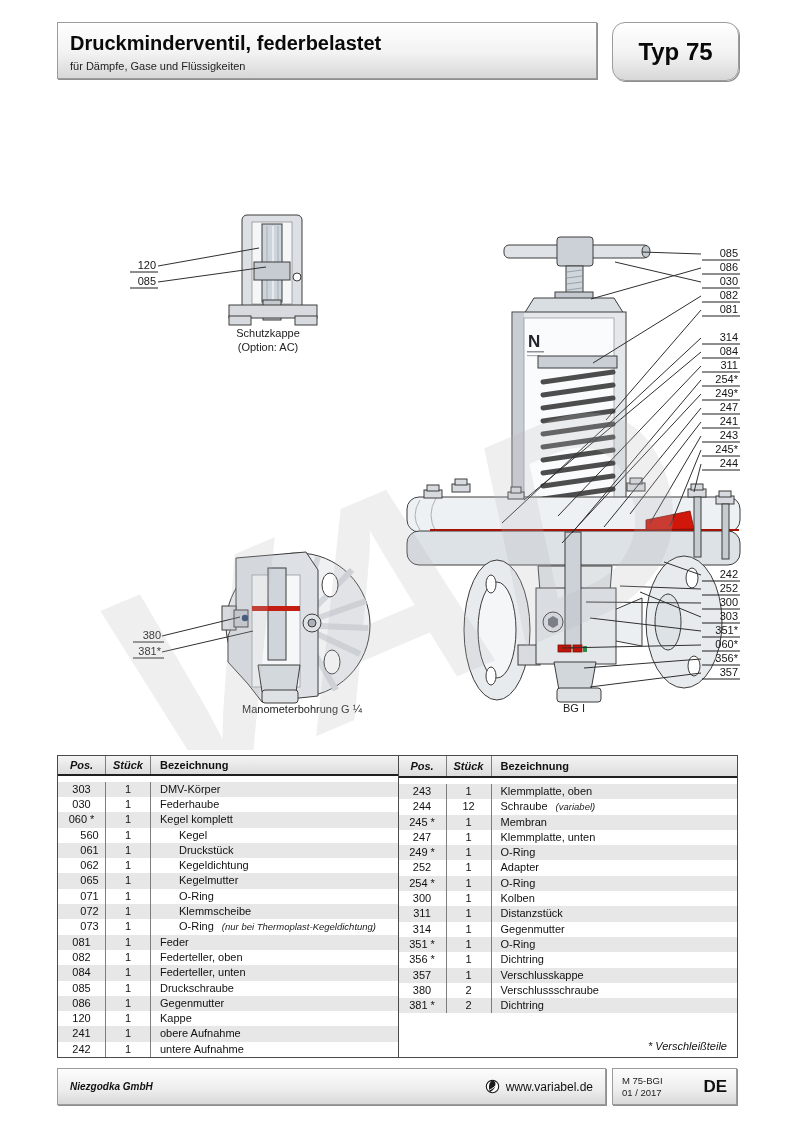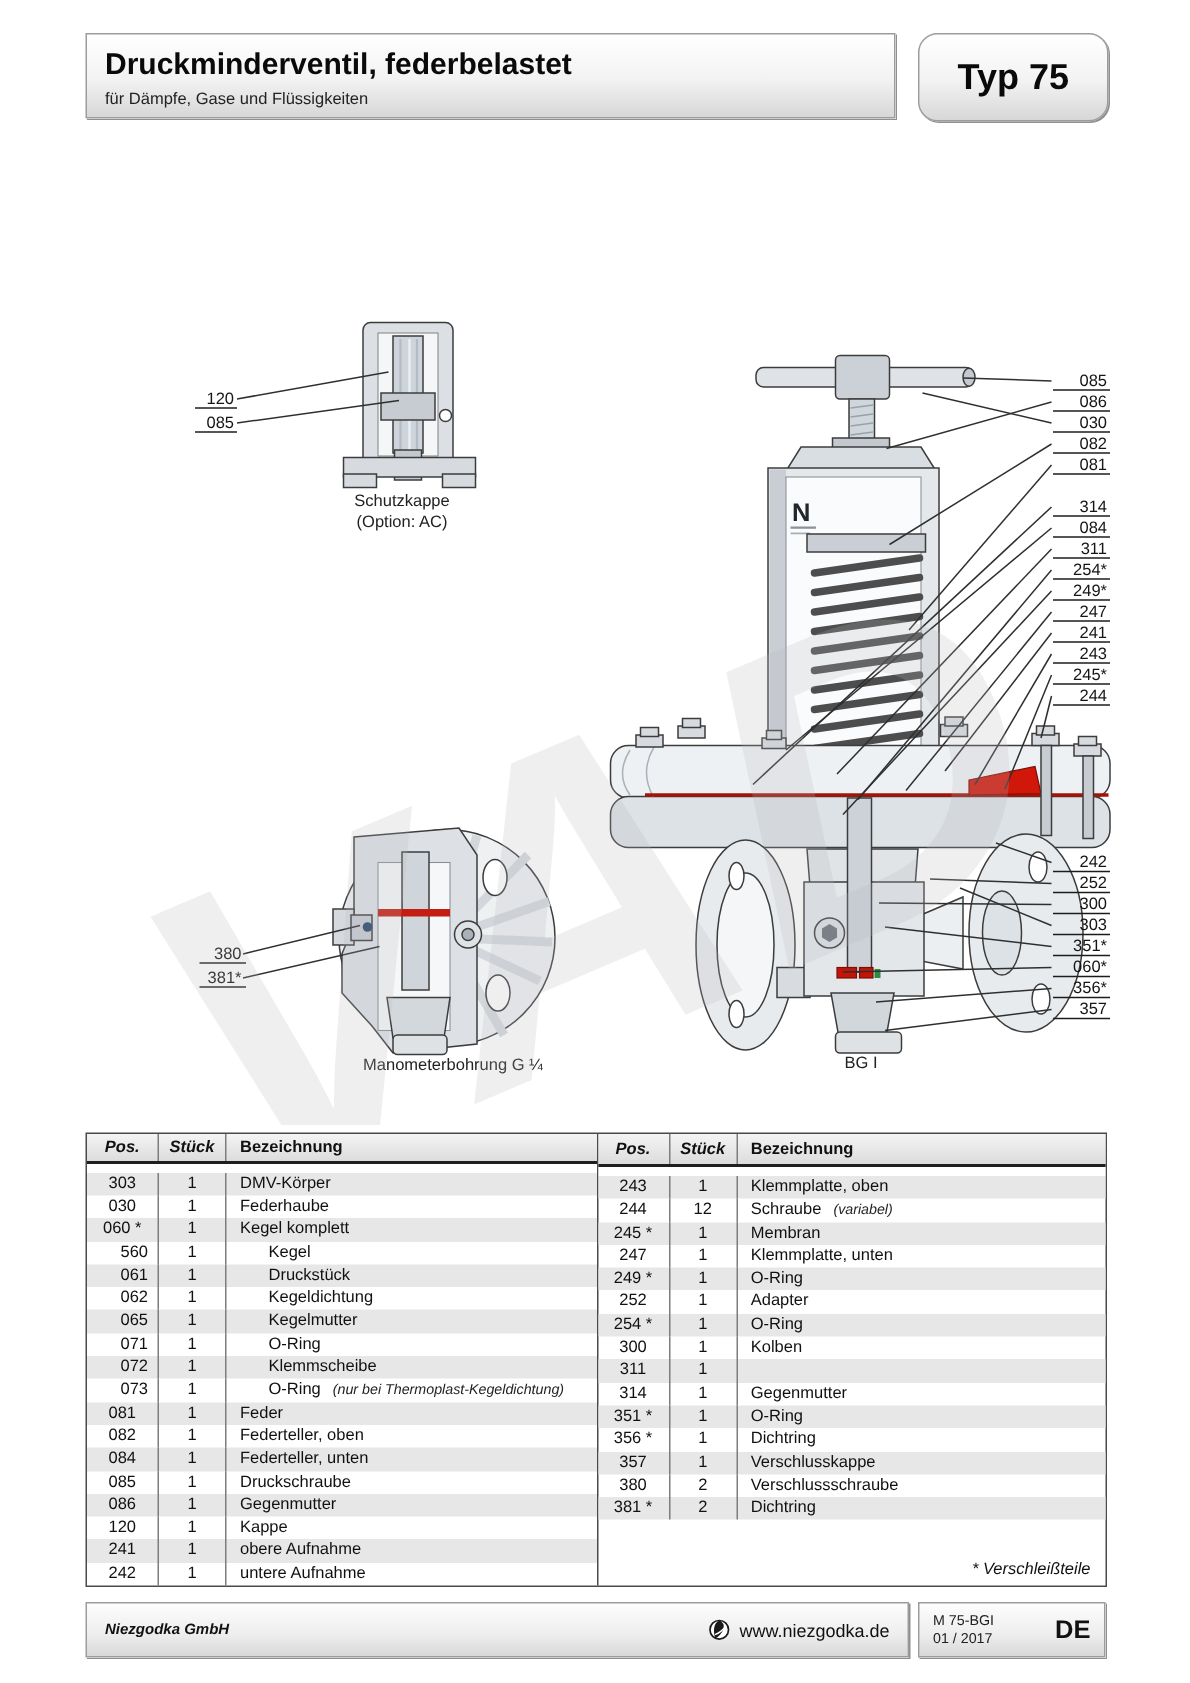--- a/index.html
+++ b/index.html
@@ -443,20 +443,21 @@
             <div class="c name"><span>O-Ring</span></div>
           </div>
           <div class="trow">
             <div class="c pos">300</div>
             <div class="c qty">1</div>
             <div class="c name"><span>Kolben</span></div>
           </div>
           <div class="trow shade">
             <div class="c pos">311</div>
             <div class="c qty">1</div>
+            <div class="c name"><span>Distanzstück</span></div>
           </div>
           <div class="trow">
             <div class="c pos">314</div>
             <div class="c qty">1</div>
             <div class="c name"><span>Gegenmutter</span></div>
           </div>
           <div class="trow shade">
             <div class="c pos">351 *</div>
             <div class="c qty">1</div>
             <div class="c name"><span>O-Ring</span></div>
@@ -487,21 +488,21 @@
   </div>
 
   <div class="fbox footer-main">
     <div class="company">Niezgodka GmbH</div>
     <div class="web">
       <svg width="15" height="15" viewBox="0 0 16 16">
         <circle cx="8" cy="8" r="6.6" fill="#ffffff" stroke="#1a1a1a" stroke-width="1.2"></circle>
         <path d="M8,1.6 C4,3 3.4,9 5.2,14 C9,12 12,8 11,4 C10,2.4 9,1.8 8,1.6 Z" fill="#1a1a1a"></path>
         <path d="M5,11.5 C8,10.5 11.5,7.5 12.6,5" stroke="#ffffff" stroke-width="1" fill="none"></path>
       </svg>
-      <span>www.niezgodka.de</span>
+      <span>www.variabel.de</span>
     </div>
   </div>
   <div class="fbox doc-box">
     <div class="doc-meta">
       <div>M 75-BGI</div>
       <div>01 / 2017</div>
     </div>
     <div class="doc-lang">DE</div>
   </div>
 

